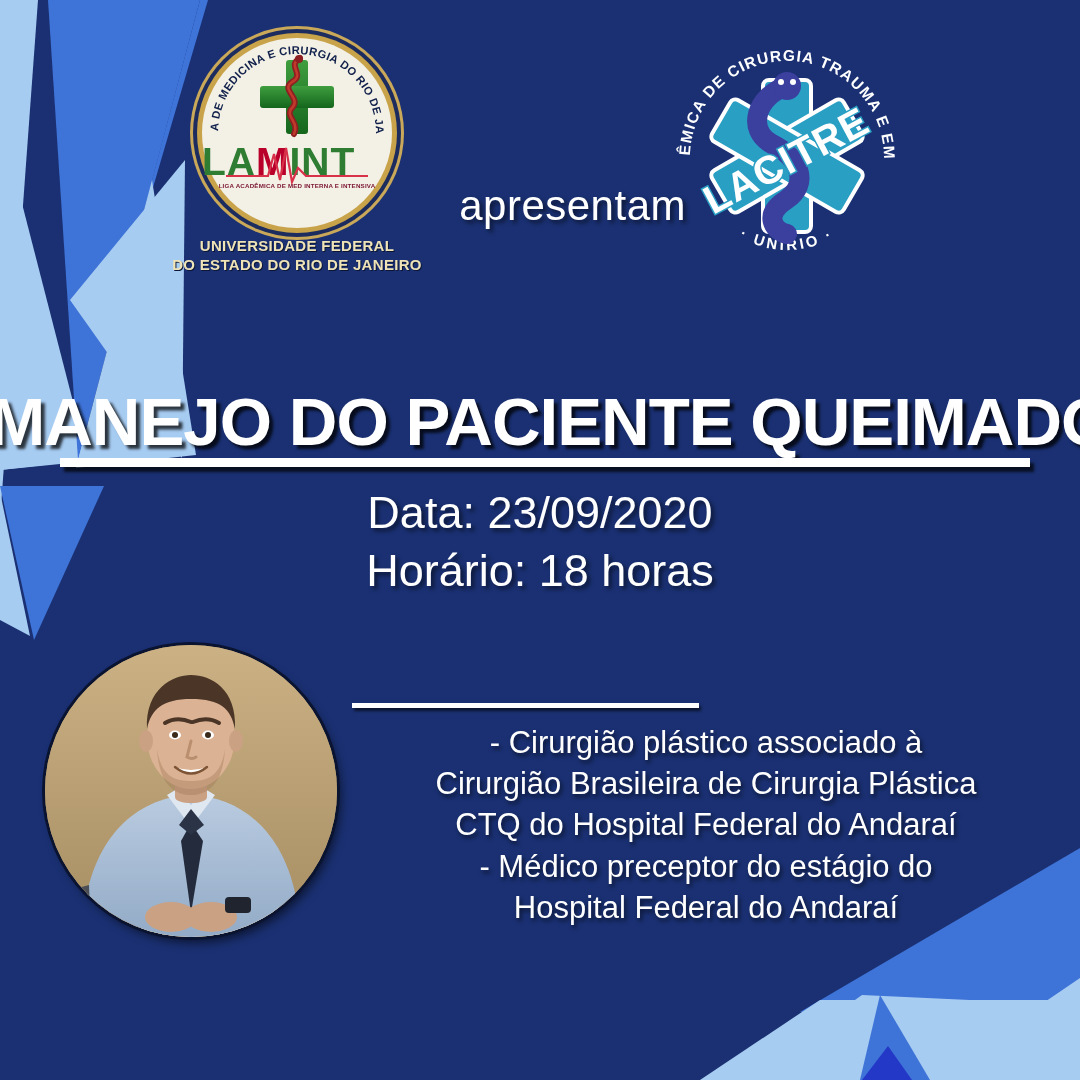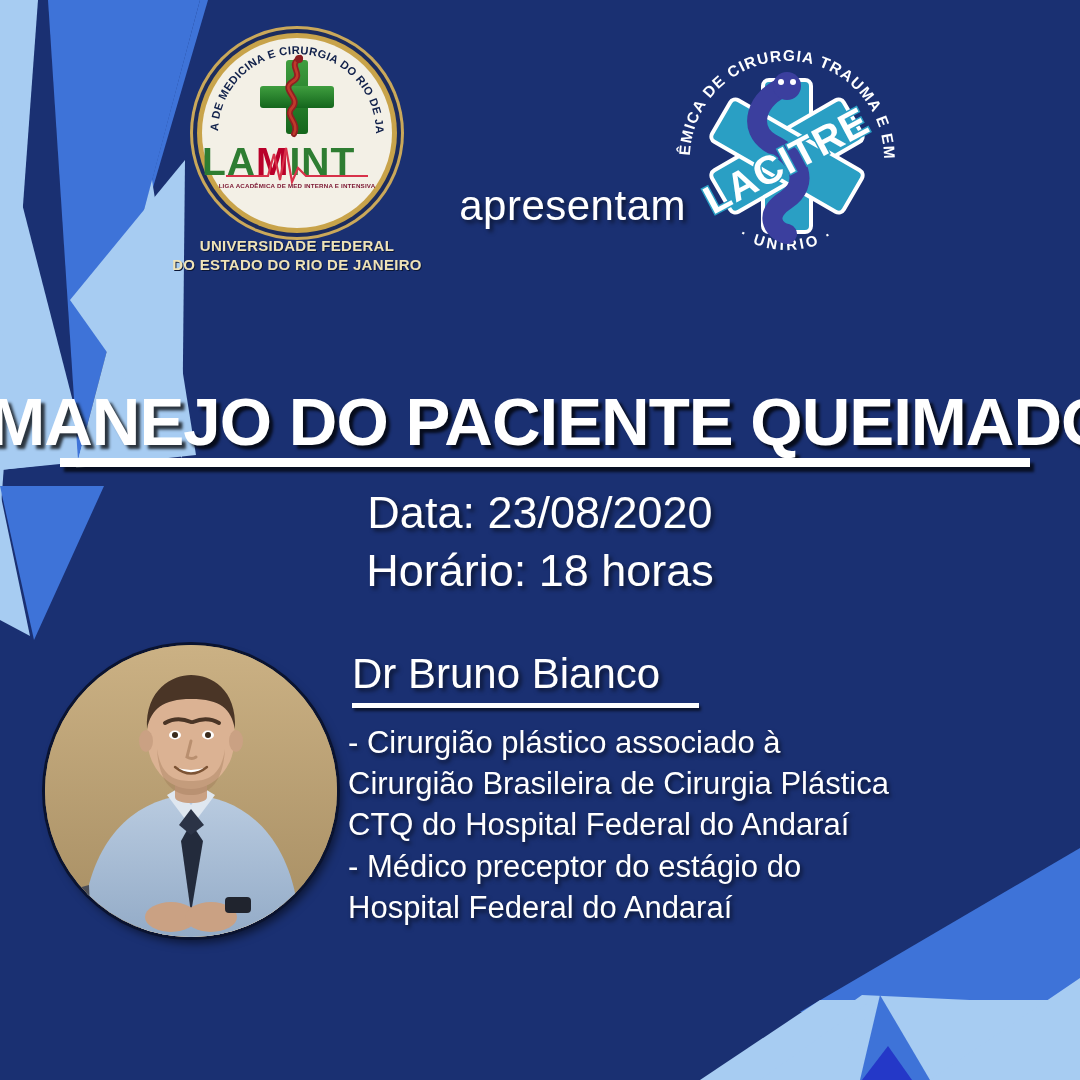--- a/index.html
+++ b/index.html
@@ -116,21 +116,21 @@
   }
   .speaker-rule{
     position:absolute;left:352px;top:703px;width:347px;height:5px;
     background:#fff;box-shadow:2px 3px 3px rgba(0,0,0,.6);
   }
   .credentials{
     position:absolute;left:348px;top:722px;width:716px;
     font-size:31px;color:#fff;line-height:1.33;
     text-shadow:2px 3px 4px rgba(0,0,0,.6);
   }
-  .credentials div{white-space:nowrap;}
+  .credentials div{white-space:nowrap;text-align:center;}
 </style>
 </head>
 <body>
 
 <div class="poster">
 
   <div class="bg">
     <svg width="1080" height="1080" viewBox="0 0 1080 1080">
 
       <polygon points="0,0 38,0 0,520" fill="#a7ccf2"></polygon>
@@ -224,21 +224,21 @@
       </g>
     </svg>
   </div>
 
   <div class="apresentam">apresentam</div>
 
   <div class="title">MANEJO DO PACIENTE QUEIMADO</div>
   <div class="title-rule"></div>
 
   <div class="datablock">
-    <div>Data: 23/08/2020</div>
+    <div>Data: 23/09/2020</div>
     <div>Horário: 18 horas</div>
   </div>
 
   <div class="photo">
     <svg viewBox="0 0 292 292">
       <defs>
         <linearGradient id="bgwall" x1="0" y1="0" x2="0" y2="1">
           <stop offset="0%" stop-color="#cbb184"></stop>
           <stop offset="100%" stop-color="#a68d62"></stop>
         </linearGradient>
@@ -285,21 +285,20 @@
 
       <ellipse cx="126" cy="272" rx="26" ry="15" fill="#caa183"></ellipse>
       <ellipse cx="166" cy="272" rx="26" ry="15" fill="#caa183"></ellipse>
 
       <rect x="180" y="252" width="26" height="16" rx="4" fill="#20242e"></rect>
 
       <path d="M22,246 L44,240 L46,292 L22,292 Z" fill="#4d4f57"></path>
     </svg>
   </div>
 
-  <div class="speaker-name">Dr Bruno Bianco</div>
   <div class="speaker-rule"></div>
 
   <div class="credentials">
     <div>- Cirurgião plástico associado à</div>
     <div>Cirurgião Brasileira de Cirurgia Plástica</div>
     <div>CTQ do Hospital Federal do Andaraí</div>
     <div>- Médico preceptor do estágio do</div>
     <div>Hospital Federal do Andaraí</div>
   </div>
 

